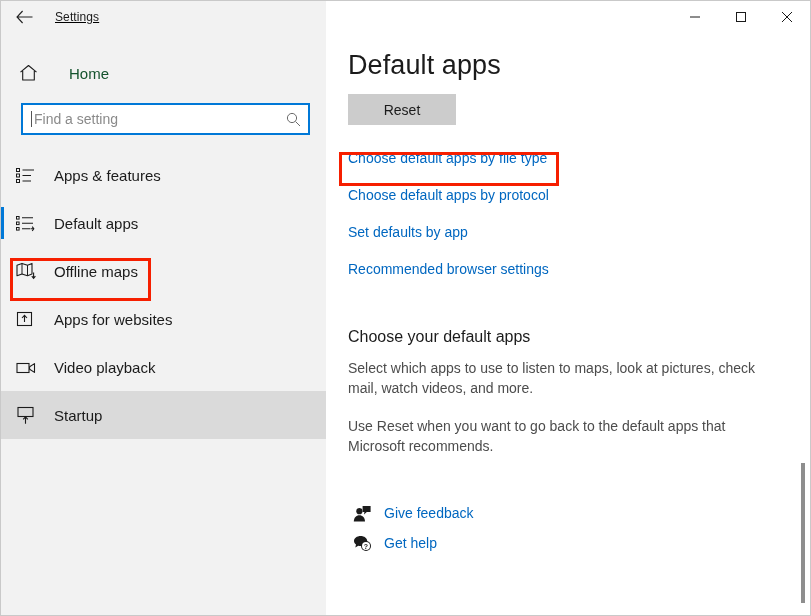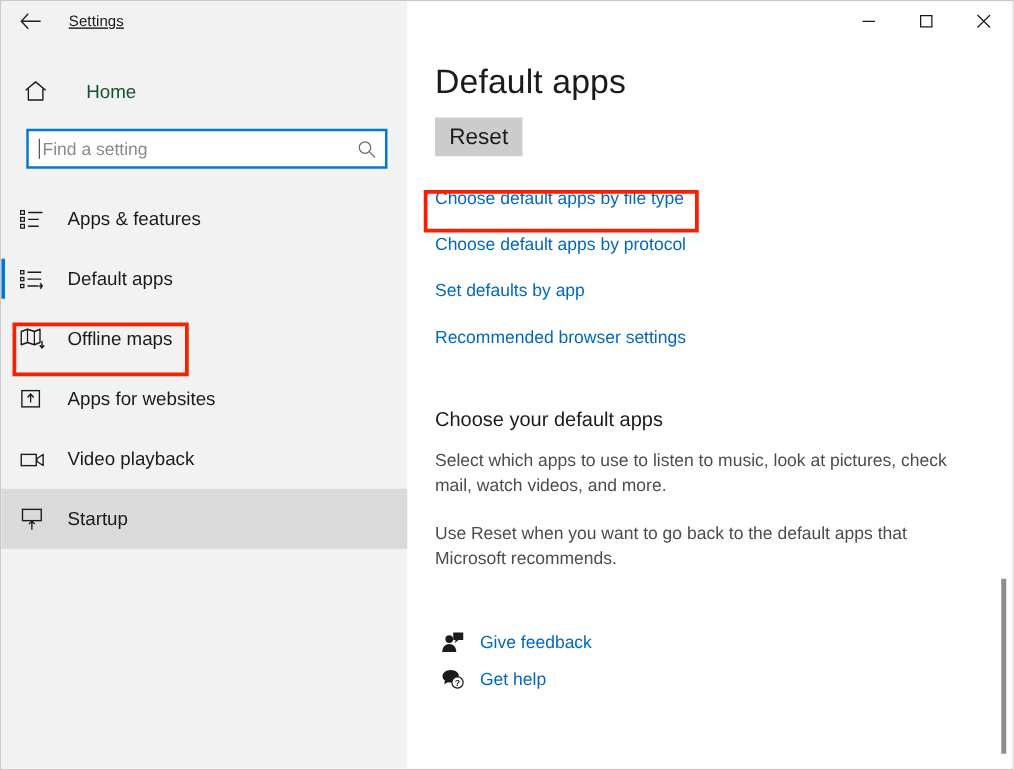--- a/index.html
+++ b/index.html
@@ -131,25 +131,25 @@
     padding-top: 32px;
   }
   #page-title {
     font-size: 27px; font-weight: normal;
     color: #1b1b1b;
     margin: 17px 0 0 22px;
     letter-spacing: .1px;
   }
   #reset-btn {
     margin: 13px 0 0 22px;
-    width: 70px; height: 31px;
+    width: 108px; height: 31px;
     background: #cccccc;
     border: none;
     font-family: "Liberation Sans", sans-serif;
-    font-size: 18px; color: #1b1b1b;
+    font-size: 14px; color: #1b1b1b;
     cursor: pointer;
   }
   #links { margin-top: 20px; }
   .content-link {
     display: block;
     font-size: 14px; color: #0067c0;
     margin: 0 0 0 22px;
     padding: 5px 0;
     text-decoration: none;
     width: max-content;
@@ -355,21 +355,21 @@
 
     <div id="links">
       <a class="content-link" href="#">Choose default apps by file type</a>
       <a class="content-link" href="#">Choose default apps by protocol</a>
       <a class="content-link" href="#">Set defaults by app</a>
       <a class="content-link" href="#">Recommended browser settings</a>
     </div>
 
     <h2 id="sub-head">Choose your default apps</h2>
 
-    <p class="body-para">Select which apps to use to listen to music, look at pictures, check mail, watch videos, and more.</p>
+    <p class="body-para">Select which apps to use to listen to maps, look at pictures, check mail, watch videos, and more.</p>
     <p class="body-para second">Use Reset when you want to go back to the default apps that Microsoft recommends.</p>
 
     <div id="footer-links">
       <div class="foot-row">
         <span class="foot-ico">
           <svg width="19" height="17" viewBox="0 0 19 17">
             <circle cx="6.4" cy="6.2" r="3.1" fill="#1b1b1b"></circle>
             <path d="M0.8 16.5 C0.8 12.6 3.3 10.2 6.4 10.2 C9.5 10.2 12 12.6 12 16.5 Z" fill="#1b1b1b"></path>
             <path d="M9.6 1 L17.6 1 L17.6 7 L13.8 7 L11 9.4 L11.4 7 L9.6 7 Z" fill="#1b1b1b"></path>
           </svg>

